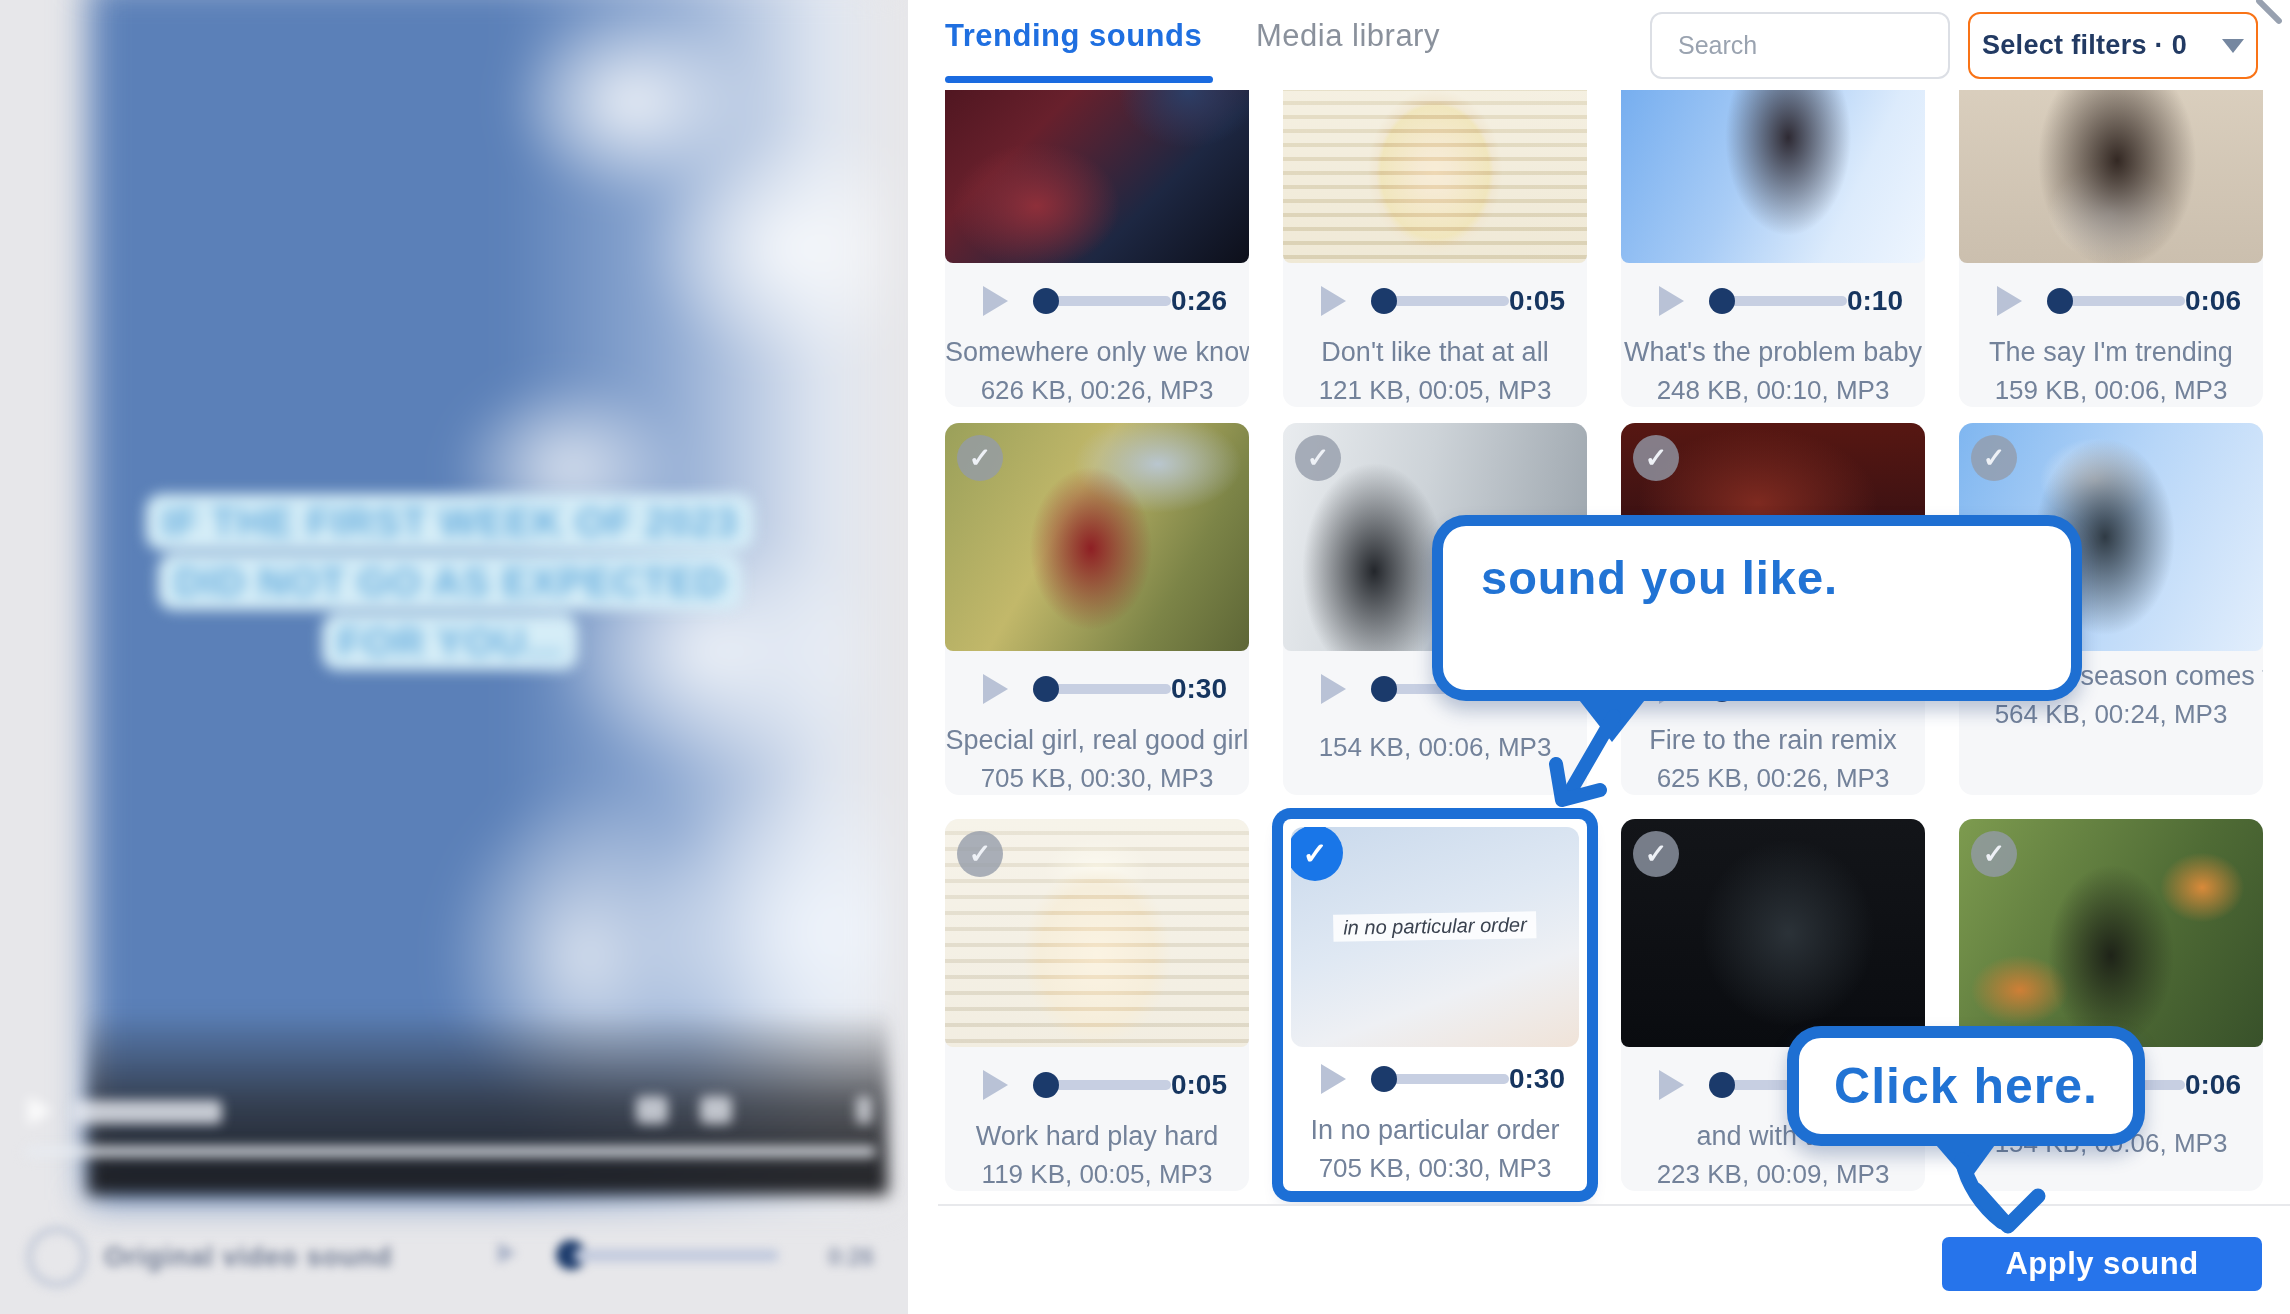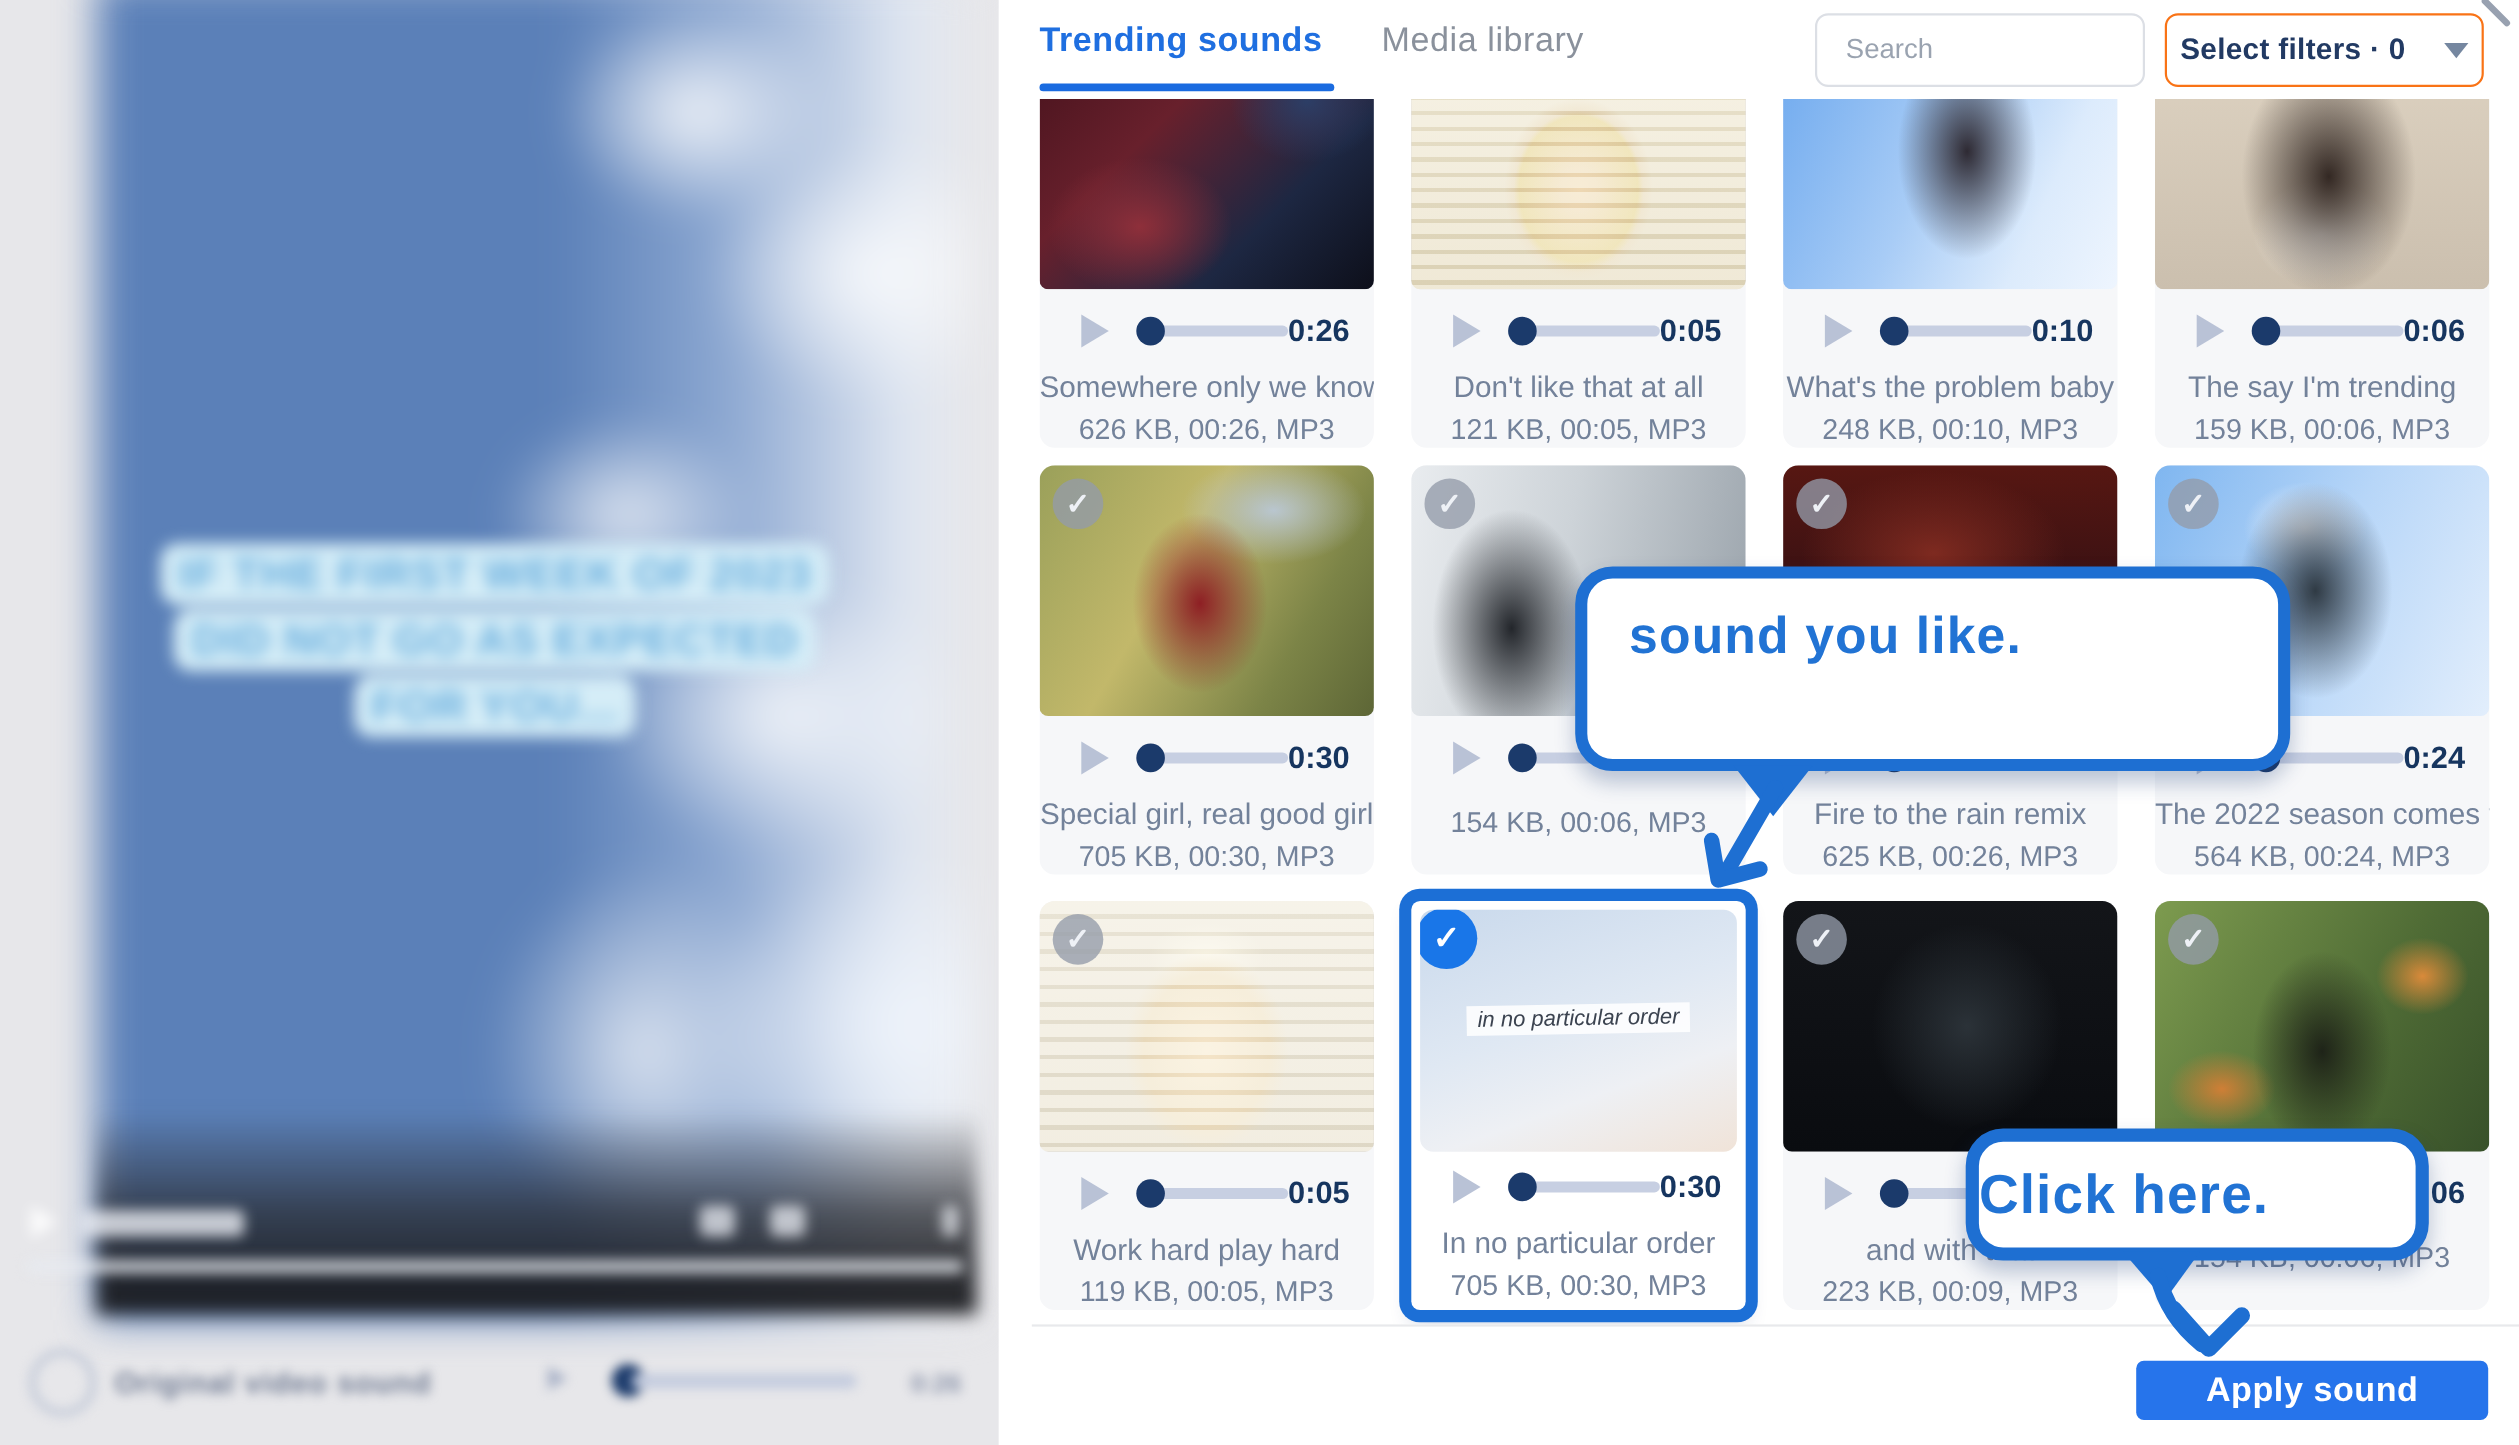--- a/index.html
+++ b/index.html
@@ -101,21 +101,21 @@
 
   
   .divider { position:absolute; left:30px; right:0; top:1204px; height:2px; background:#e8e9ec; }
   .apply-btn { position:absolute; left:1034px; top:1237px; width:320px; height:54px; background:#2674eb; border:none; border-radius:7px;
     color:#fff; font-size:31px; font-weight:600; font-family:"Liberation Sans", sans-serif; cursor:pointer; letter-spacing:.5px; }
 
   
   .callout { position:absolute; background:#fff; border:11px solid #1e6fd2; border-radius:34px; z-index:7;
     box-shadow:0 10px 18px rgba(30,60,120,.28); color:#2173d4; font-weight:600; letter-spacing:1px; }
   .callout-select { left:1432px; top:515px; width:650px; height:186px; padding:22px 0 0 38px; font-size:47px; line-height:60px; }
-  .callout-click { left:1787px; top:1026px; width:421px; height:120px; border-width:12px; display:flex; align-items:center; justify-content:flex-start; font-size:50px; }
+  .callout-click { left:1787px; top:1026px; width:358px; height:120px; border-width:12px; display:flex; align-items:center; justify-content:center; font-size:50px; }
   .arrows { position:absolute; left:0; top:0; z-index:8; pointer-events:none; }
 </style>
 </head>
 <body>
 
 <div id="stage">
 
   <div class="left-panel">
     <div class="video-blur"></div>
     <div class="video-caption">
@@ -244,27 +244,20 @@
               <span class="dot"></span>
             </span>
             <span class="dur"></span>
           </div>
         <div class="title">Fire to the rain remix</div>
         <div class="info">625 KB, 00:26, MP3</div>
       </div>
       <div class="card r1 c3">
         <div class="thumb t13">
             <span class="check">✓</span>
-          </div>
-        <div class="playrow">
-            <span class="play-tri"></span>
-            <span class="track">
-              <span class="dot"></span>
-            </span>
-            <span class="dur">0:24</span>
           </div>
         <div class="title">The 2022 season comes to</div>
         <div class="info">564 KB, 00:24, MP3</div>
       </div>
 
       <div class="card r2 c0">
         <div class="thumb t20">
             <span class="check">✓</span>
           </div>
         <div class="playrow">

